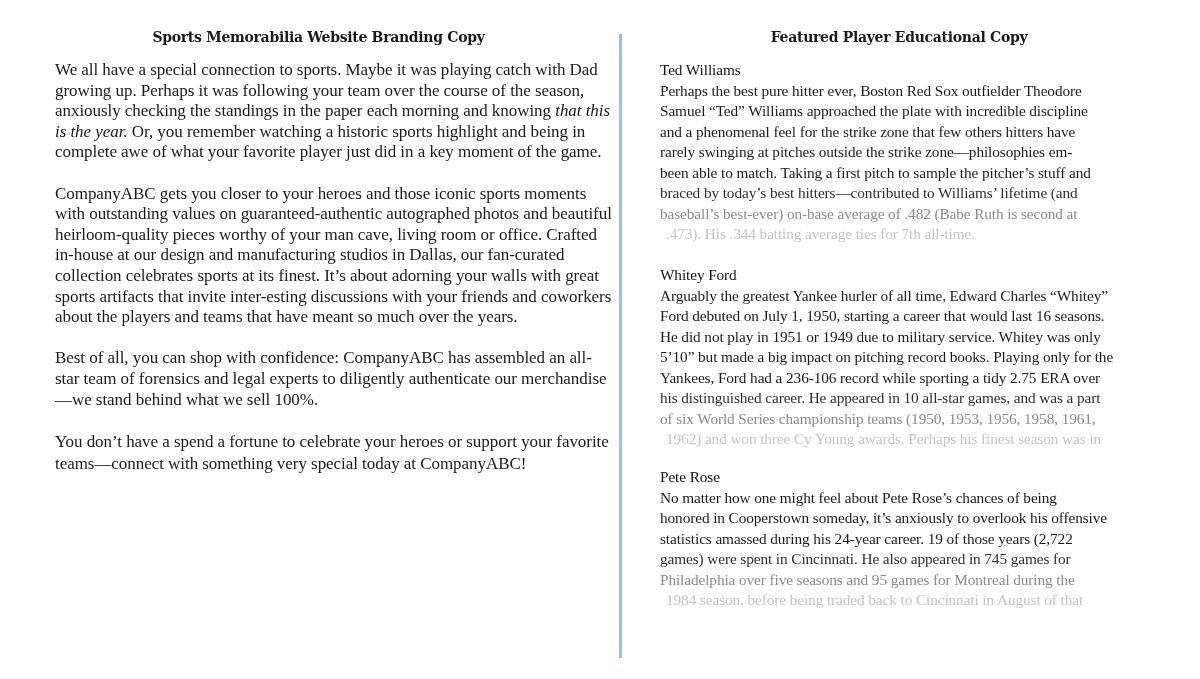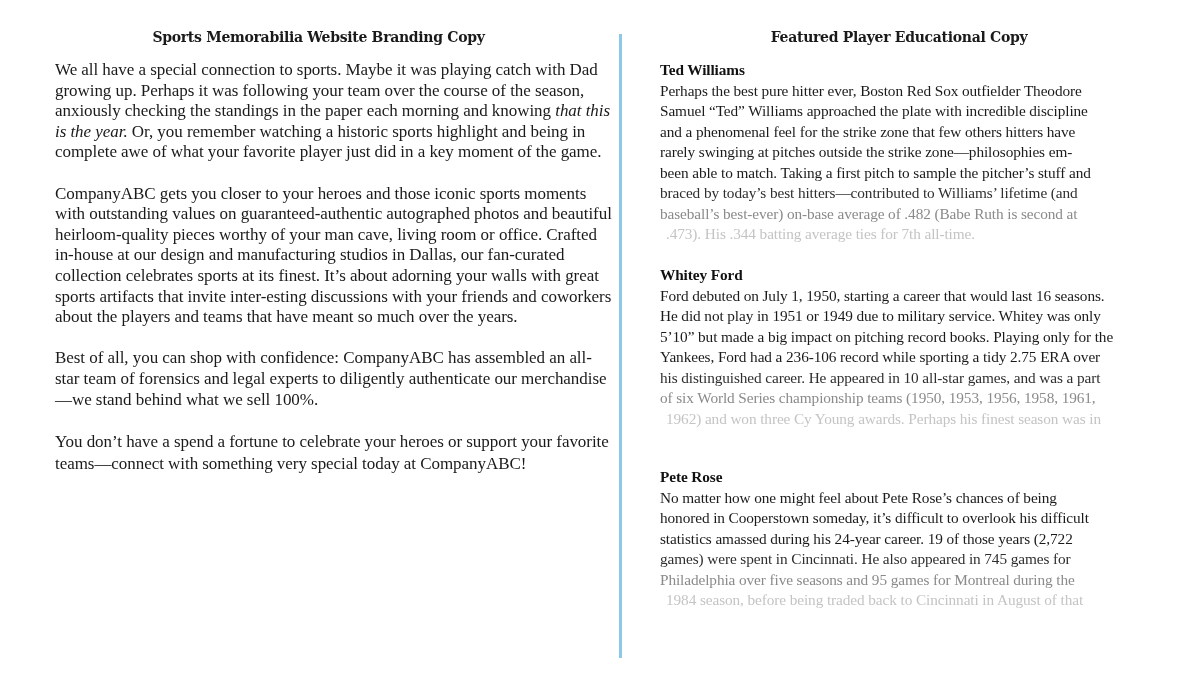--- a/index.html
+++ b/index.html
@@ -8,21 +8,21 @@
   .col-left { left: 55px; width: 560px; }
   .col-right { left: 660px; width: 500px; }
   .title { font-family: "DejaVu Serif", serif; font-weight: bold; font-size: 14px; letter-spacing: -0.3px; line-height: 28px; text-align: center; margin: 0; position: absolute; top: 23px; white-space: nowrap; }
   .col-left .title { left: 0; width: 527px; }
   .col-right .title { left: 0; width: 478px; }
   .body-left { position: absolute; top: 60px; left: 0; width: 560px; font-family: "Liberation Serif", serif; font-size: 17px; line-height: 20.6px; letter-spacing: -0.05px; }
   .body-left p { margin: 0 0 20.6px 0; }
   .body-left p.last { line-height: 22.5px; }
   .divider { position: absolute; left: 619px; top: 34px; width: 3px; height: 624px; background: #8ec8e8; }
   .section { position: absolute; left: 0; width: 500px; font-family: "Liberation Serif", serif; font-size: 15.3px; line-height: 20.5px; letter-spacing: -0.1px; }
-  .section h3 { margin: 0; font-size: 15.3px; font-weight: bold; line-height: 20.5px; color: #111; }
+  .section h3 { margin: 0; font-size: 15.3px; font-weight: normal; line-height: 20.5px; color: #111; }
   .section .line { display: block; white-space: nowrap; }
   .f0 { color: #1a1a1a; }
   .f1 { color: #2e2e2e; }
   .f2 { color: #8a8a8a; }
   .f3 { color: #c4c4c4; margin-left: 6px; }
   .sec-ted { top: 60px; }
   .sec-whitey { top: 265px; }
   .sec-pete { top: 467px; }
   em { font-style: italic; }
 </style>
@@ -51,31 +51,32 @@
     <span class="line f0">and a phenomenal feel for the strike zone that few others hitters have</span>
     <span class="line f0">rarely swinging at pitches outside the strike zone—philosophies em-</span>
     <span class="line f0">been able to match. Taking a first pitch to sample the pitcher’s stuff and</span>
     <span class="line f1">braced by today’s best hitters—contributed to Williams’  lifetime (and</span>
     <span class="line f2">baseball’s best-ever) on-base average of .482 (Babe Ruth is second at</span>
     <span class="line f3">.473). His .344 batting average ties for 7th all-time.</span>
   </div>
 
   <div class="section sec-whitey">
     <h3>Whitey Ford</h3>
+    <span class="line f0">Arguably the greatest Yankee hurler of all time, Edward Charles “Whitey”</span>
     <span class="line f0">Ford debuted on July 1, 1950, starting a career that would last 16 seasons.</span>
     <span class="line f0">He did not play in 1951 or 1949 due to military service. Whitey was only</span>
     <span class="line f0">5’10” but made a big impact on pitching record books. Playing only for the</span>
     <span class="line f0">Yankees, Ford had a 236-106 record while sporting a tidy 2.75 ERA over</span>
     <span class="line f1">his distinguished career. He appeared in 10 all-star games, and was a part</span>
     <span class="line f2">of six World Series championship teams (1950, 1953, 1956, 1958, 1961,</span>
     <span class="line f3">1962) and won three Cy Young awards. Perhaps his finest season was in</span>
   </div>
 
   <div class="section sec-pete">
     <h3>Pete Rose</h3>
     <span class="line f0">No matter how one might feel about Pete Rose’s chances of being</span>
-    <span class="line f0">honored in Cooperstown someday, it’s difficult to overlook his difficult</span>
+    <span class="line f0">honored in Cooperstown someday, it’s anxiously to overlook his offensive</span>
     <span class="line f0">statistics amassed during his 24-year career. 19 of those years (2,722</span>
     <span class="line f1">games) were spent in Cincinnati. He also appeared in 745 games for</span>
     <span class="line f2">Philadelphia over five seasons and 95 games for Montreal during the</span>
     <span class="line f3">1984 season, before being traded back to Cincinnati in August of that</span>
   </div>
 </div>
 
 </body></html>

